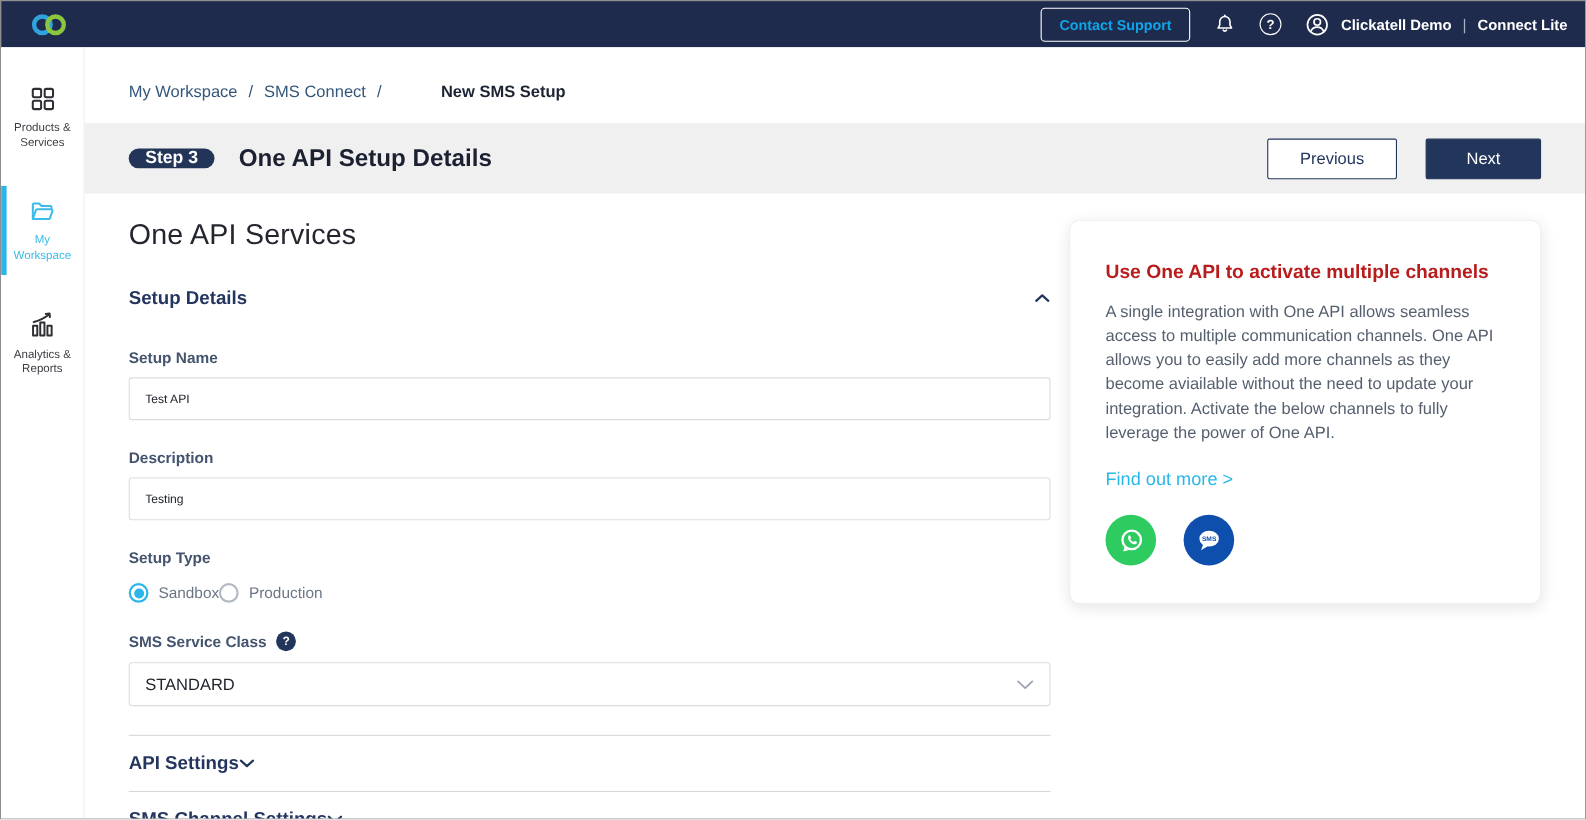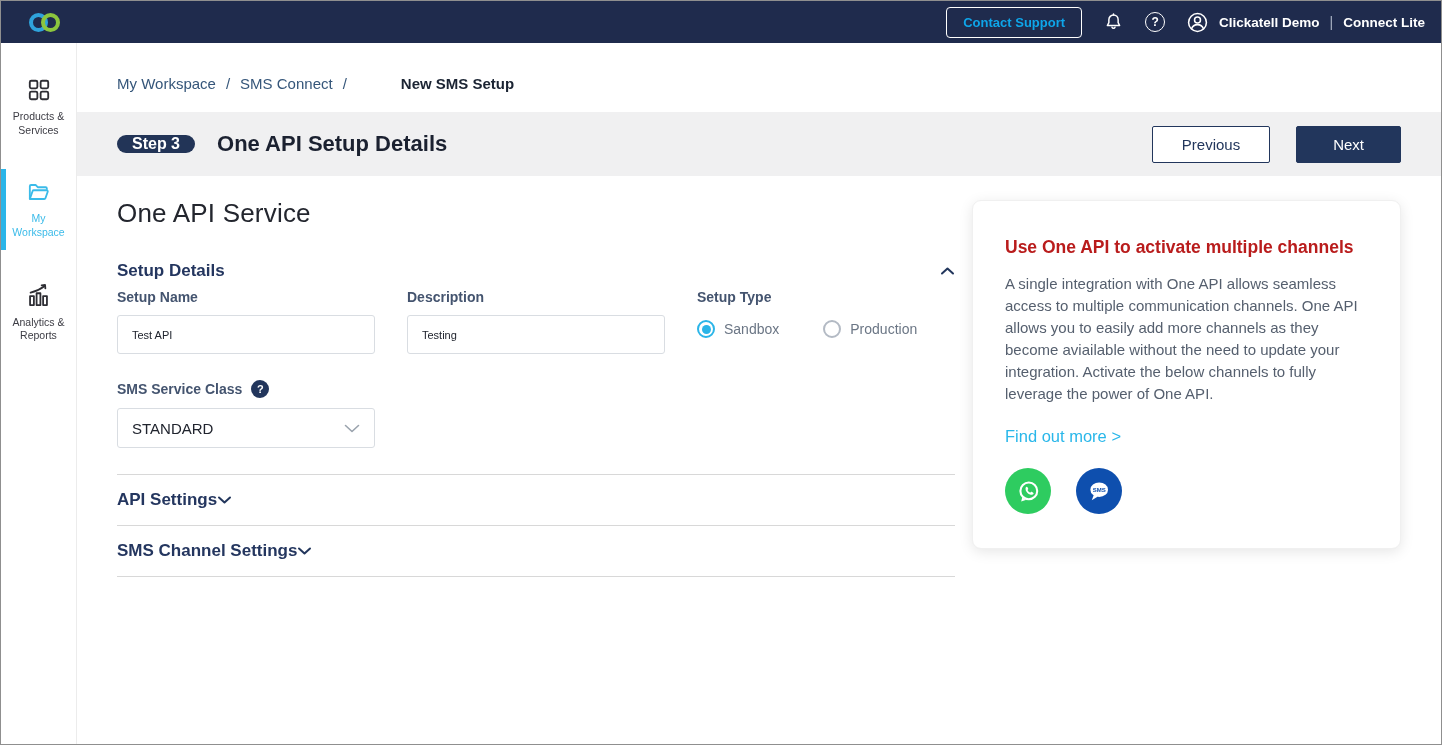--- a/index.html
+++ b/index.html
@@ -45,24 +45,24 @@
   .btn-prev { background:#fff; border:1px solid #22365c; color:#22365c; font-size:15px; padding:9px 29px; border-radius:2px; cursor:pointer; font-family:inherit; }
   .btn-next { background:#22365c; border:1px solid #22365c; color:#fff; font-size:15px; padding:9px 36px; border-radius:2px; cursor:pointer; font-family:inherit; }
 
   
   .content { flex:1; display:flex; padding:0 40px; align-items:flex-start; }
   .form-col { width:838px; flex-shrink:0; }
   .page-title { font-size:26px; color:#23262e; font-weight:500; margin-top:22px; letter-spacing:.2px; }
 
   .sec-header { display:flex; align-items:center; justify-content:space-between; margin-top:32px; cursor:pointer; }
   .sec-title { font-size:17px; font-weight:bold; color:#24365f; }
-  .fields { display:grid; grid-template-columns:1fr 1fr 1fr; column-gap:32px; row-gap:26px; margin-top:8px; }
+  .fields { display:grid; grid-template-columns:1fr; column-gap:32px; row-gap:26px; margin-top:36px; }
   .field-label { font-size:14px; font-weight:bold; color:#44546f; display:flex; align-items:center; gap:9px; }
   .text-input { margin-top:10px; width:100%; height:39px; border:1px solid #d9dde2; border-radius:3px; padding:0 14px; font-size:11px; color:#20242e; font-family:inherit; outline:none; background:#fff; }
-  .radio-row { display:flex; gap:44px; margin-top:15px; }
+  .radio-row { display:flex; margin-top:15px; }
   .radio-opt { display:flex; align-items:center; gap:9px; cursor:pointer; }
   .radio-circle { width:18px; height:18px; border:2px solid #b3bac4; border-radius:50%; display:flex; align-items:center; justify-content:center; background:#fff; flex-shrink:0; }
   .radio-opt.checked .radio-circle { border-color:#2bb5e8; }
   .radio-dot { width:9px; height:9px; border-radius:50%; background:transparent; }
   .radio-opt.checked .radio-dot { background:#2bb5e8; }
   .radio-label { font-size:14px; color:#6b7685; }
   .q-badge { width:18px; height:18px; background:#22365c; border-radius:50%; color:#fff; font-size:11px; font-weight:bold; display:flex; align-items:center; justify-content:center; cursor:pointer; }
   .select-box { margin-top:10px; height:40px; border:1px solid #d9dde2; border-radius:3px; padding:0 14px; display:flex; align-items:center; justify-content:space-between; font-size:15px; color:#20242e; cursor:pointer; background:#fff; }
 
   .divider { border-top:1px solid #d8d8d8; margin-top:26px; }
@@ -156,21 +156,21 @@
         <span class="step-badge">Step 3</span>
         <span class="band-title">One API Setup Details</span>
         <span class="band-actions">
           <button class="btn-prev">Previous</button>
           <button class="btn-next">Next</button>
         </span>
       </div>
 
       <div class="content">
         <div class="form-col">
-          <div class="page-title">One API Service</div>
+          <div class="page-title">One API Services</div>
 
           <div class="sec-header">
             <span class="sec-title">Setup Details</span>
             <svg width="15" height="10" viewBox="0 0 15 10" fill="none" stroke="#22365c" stroke-width="2" stroke-linecap="round" stroke-linejoin="round">
               <polyline points="2,7.5 7.5,2.5 13,7.5"></polyline>
             </svg>
           </div>
 
           <div class="fields">
             <div>

